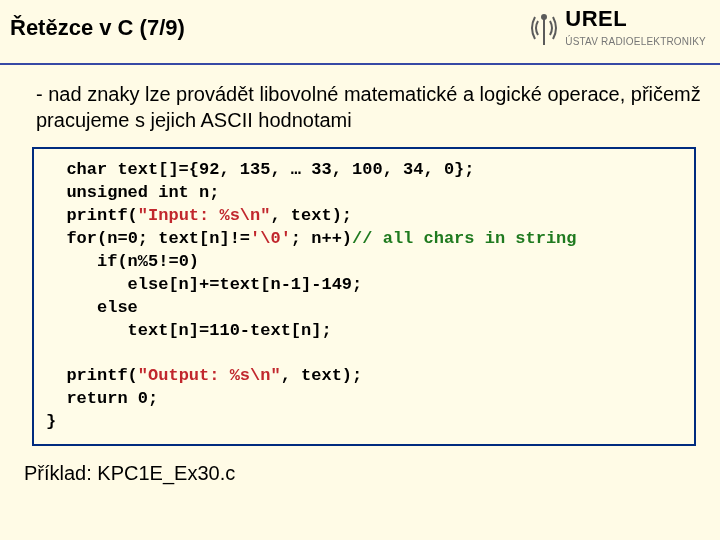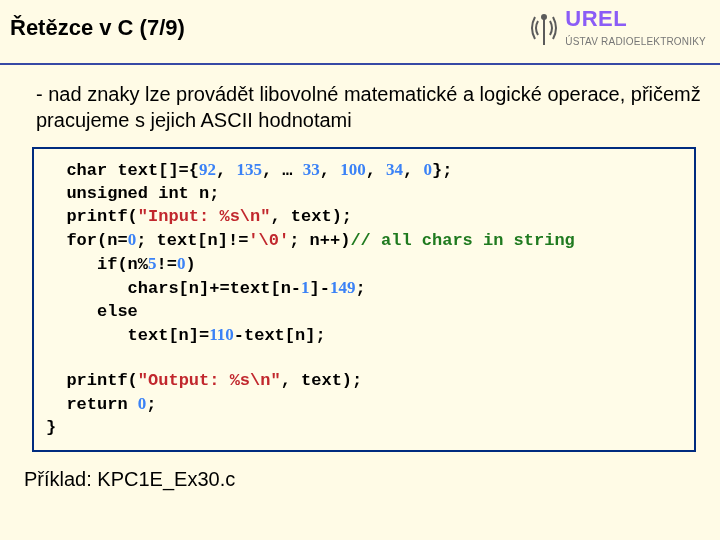--- a/index.html
+++ b/index.html
@@ -25,21 +25,21 @@
     font-size: 22px;
   }
   .logo {
     display: flex;
     align-items: center;
     gap: 6px;
   }
   .logo-text {
     font-size: 22px;
     font-weight: bold;
-    color: #8b5cf6;
+    color: #000000;
     letter-spacing: 0.5px;
   }
   .logo-sub {
     font-size: 10px;
     color: #777;
     letter-spacing: 0.2px;
     margin-top: 7px;
   }
   .logo-stack {
     display: flex;
@@ -64,21 +64,21 @@
     border: 2px solid #002b7f;
     background: #fffce8;
     padding: 10px 12px 10px 12px;
     font-family: "Courier New", monospace;
     font-size: 17px;
     font-weight: bold;
     line-height: 1.35;
     white-space: pre;
     color: #000;
   }
-  .num { color: #3b82f6; font-family: Liberation Serif, serif; }
+  .num { color: #000000; }
   .lit { color: #c1272d; }
   .cm  { color: #1f7a1f; }
   .example {
     font-size: 20px;
     font-weight: normal;
     padding: 16px 0 0 10px;
   }
 </style>
 </head>
 <body>
@@ -104,21 +104,21 @@
 </div>
 
 <div class="content">
   <div class="sub">- nad znaky lze provádět libovolné matematické a logické operace, přičemž pracujeme s jejich ASCII hodnotami</div>
 
   <div class="codebox"><span><span>  char text[]={</span><span class="num">92</span><span>, </span><span class="num">135</span><span>, … </span><span class="num">33</span><span>, </span><span class="num">100</span><span>, </span><span class="num">34</span><span>, </span><span class="num">0</span><span>};</span></span>
 <span>  unsigned int n;</span>
 <span><span>  printf(</span><span class="lit">"Input: %s\n"</span><span>, text);</span></span>
 <span><span>  for(n=</span><span class="num">0</span><span>; text[n]!=</span><span class="lit">'\0'</span><span>; n++)</span><span class="cm">// all chars in string</span></span>
 <span><span>     if(n%</span><span class="num">5</span><span>!=</span><span class="num">0</span><span>)</span></span>
-<span><span>        chars[n]+=text[n-</span><span class="num">1</span><span>]-</span><span class="num">149</span><span>;</span></span>
+<span><span>        else[n]+=text[n-</span><span class="num">1</span><span>]-</span><span class="num">149</span><span>;</span></span>
 <span>     else</span>
 <span><span>        text[n]=</span><span class="num">110</span><span>-text[n];</span></span>
 <span></span>
 <span><span>  printf(</span><span class="lit">"Output: %s\n"</span><span>, text);</span></span>
 <span><span>  return </span><span class="num">0</span><span>;</span></span>
 <span>}</span></div>
 
   <div class="example">Příklad: KPC1E_Ex30.c</div>
 </div>
 

